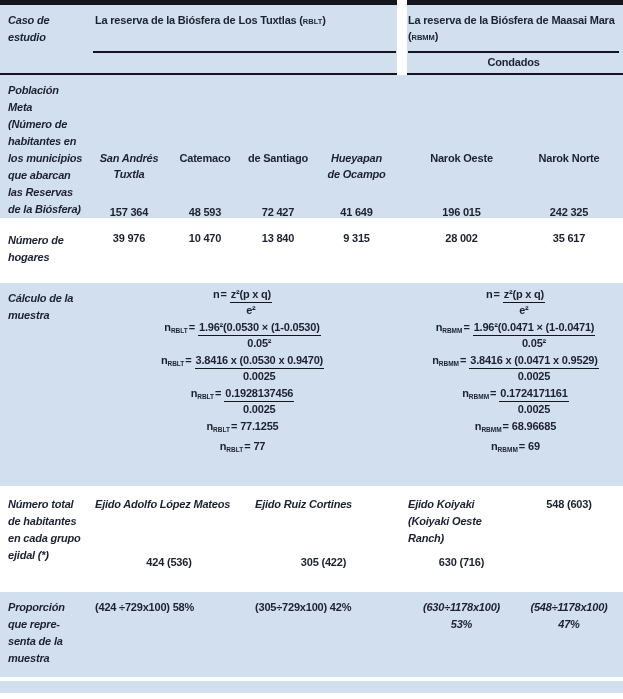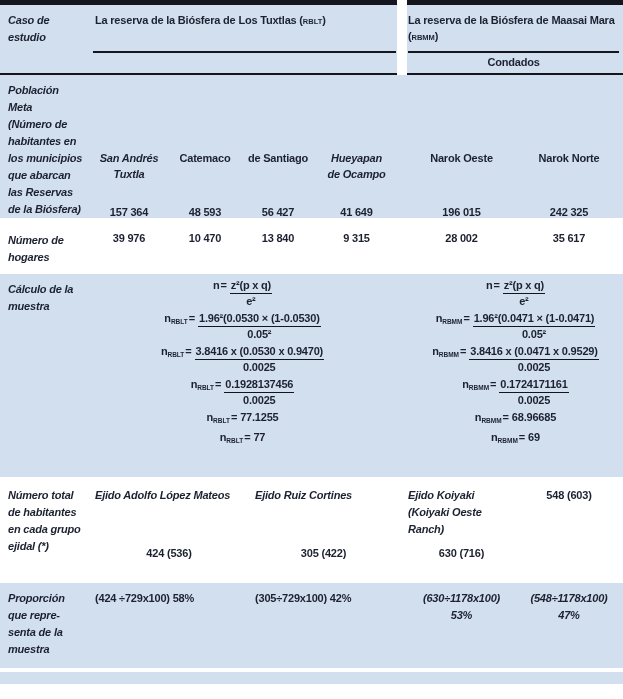--- a/index.html
+++ b/index.html
@@ -38,21 +38,21 @@
   .gut { width:11px; flex:0 0 11px; }
   .c5 { width:107px; flex:0 0 107px; text-align:center; }
   .c6 { width:108px; flex:0 0 108px; text-align:center; }
 
   
   .sec-pop { height:143px;align-items:flex-end; }
   .pop-right { flex:1; padding-top:5px; }
   .pop-heads { line-height:16px; height:56px; }
   .pop-label { padding-top:5px; }
   
-  .sec-hogares { height:56px; background:#ffffff; padding-top:14px; }
+  .sec-hogares { height:65px; background:#ffffff; padding-top:14px; }
   .sec-hogares .label-col { padding-top:0; }
 
   
   .sec-calc { height:203px; padding-top:4px; }
   .calc-label { padding-top:3px; }
   .f-block { text-align:center; line-height:15px; }
   .f-block-l { width:309px; flex:0 0 309px; }
   .f-block-r { width:215px; flex:0 0 215px; }
   .f-gut { width:11px; flex:0 0 11px; }
   .f-line { display:flex; justify-content:center; align-items:flex-start; margin-bottom:2px; }
@@ -120,21 +120,21 @@
         <div class="c3">de Santiago</div>
         <div class="c4 pre">Hueyapan
 de Ocampo</div>
         <div class="gut"></div>
         <div class="c5">Narok Oeste</div>
         <div class="c6">Narok Norte</div>
       </div>
       <div class="row">
         <div class="c1">157 364</div>
         <div class="c2">48 593</div>
-        <div class="c3">56 427</div>
+        <div class="c3">72 427</div>
         <div class="c4">41 649</div>
         <div class="gut"></div>
         <div class="c5">196 015</div>
         <div class="c6">242 325</div>
       </div>
     </div>
   </div>
 
   <div class="sec sec-hogares">
     <div class="label-col pre">Número de

